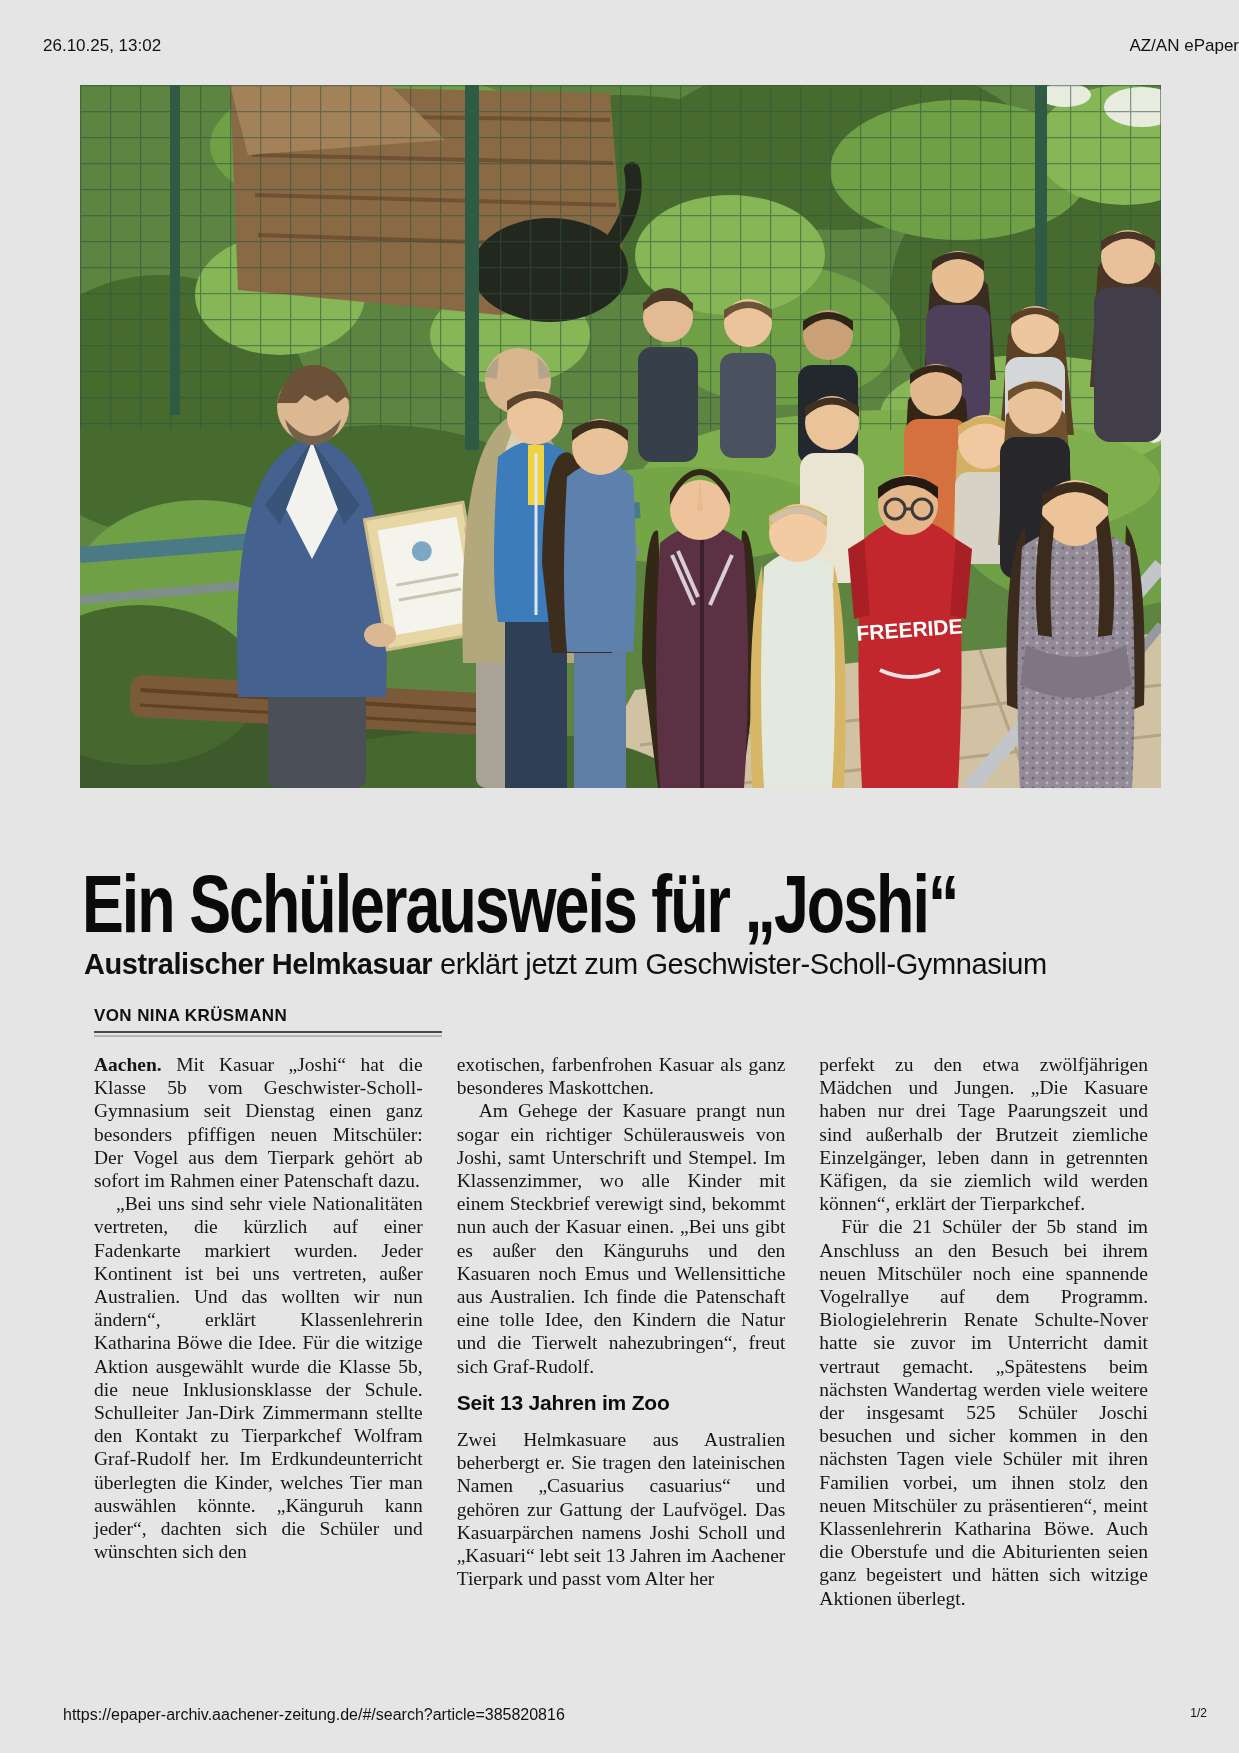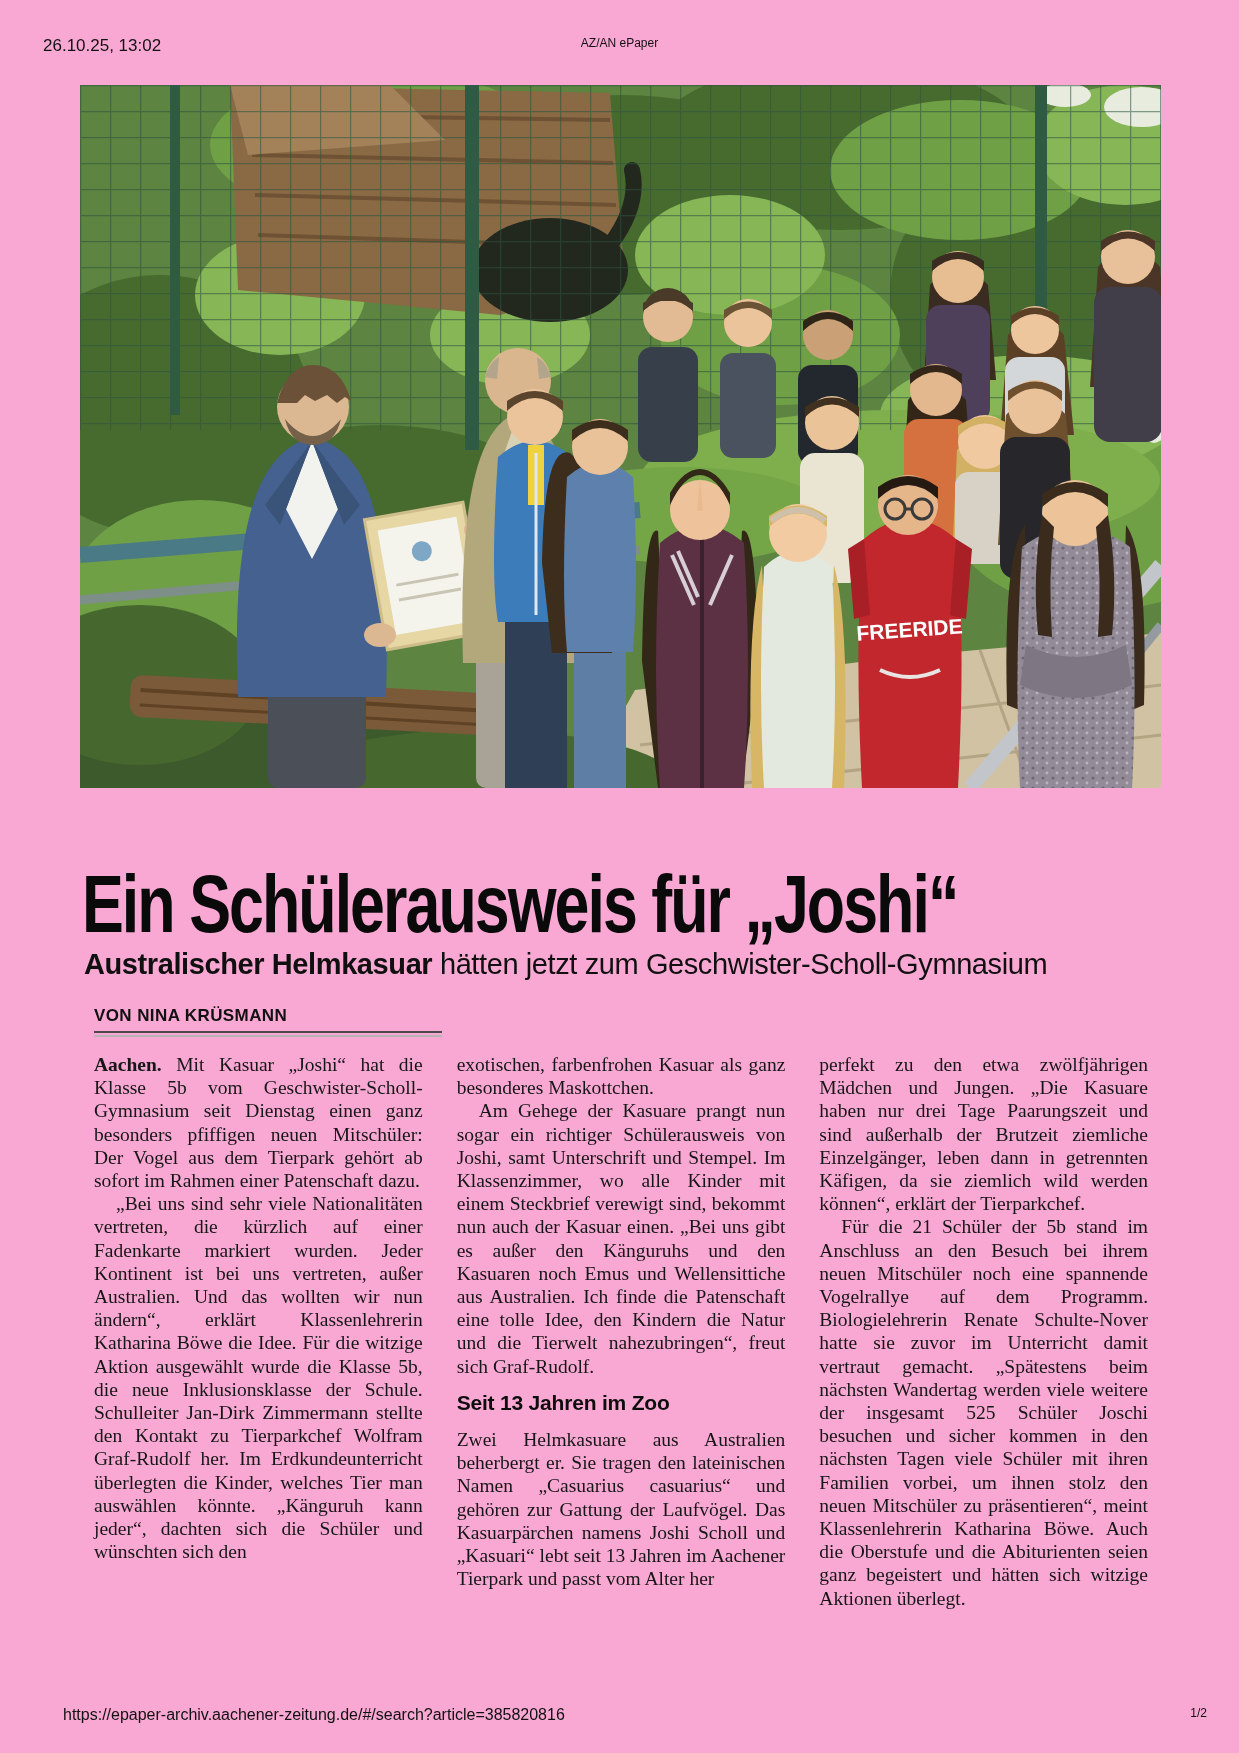--- a/index.html
+++ b/index.html
@@ -1,23 +1,23 @@
 <!DOCTYPE html>
 <html lang="de"><head>
 <meta charset="utf-8">
 <title>AZ/AN ePaper</title>
 <style>
   * { margin:0; padding:0; box-sizing:border-box; }
   html,body { background:#ffffff; }
   .page {
-    position:relative; width:1239px; height:1753px; background:#f9a8d4;
+    position:relative; width:1239px; height:1753px; background:#e5e5e5;
     font-family:"Liberation Sans", sans-serif; color:#000; overflow:hidden;
   }
   .hdr-date { position:absolute; left:43px; top:36px; font-size:17px; color:#111; }
-  .hdr-title { position:absolute; left:0; right:0; top:36px; text-align:center; font-size:12px; color:#111; }
+  .hdr-title { position:absolute; left:0; right:0; top:36px; text-align:right; font-size:17px; color:#111; }
 
   .photo {
     position:absolute; left:80px; top:85px; width:1081px; height:703px;
     overflow:hidden; background:#5d8440;
   }
   .photo svg { display:block; }
 
   .caption {
     position:absolute; left:84px; top:795px; width:1077px; height:56px;
     font-size:19px; font-weight:700; line-height:27px; color:#141414;
@@ -323,21 +323,21 @@
             <path d="M1028 430 q10 60 4 120 l-14 2 q4 -60 -2 -110 Z" fill="#3a2b1c"></path>
           </g>
       </g>
     </svg>
   </div>
 
 
   <h1 class="headline">Ein Schülerausweis für „Joshi“</h1>
 
   <div class="subheadline">
-    <span class="shb">Australischer Helmkasuar</span><span> hätten jetzt zum Geschwister-Scholl-Gymnasium</span>
+    <span class="shb">Australischer Helmkasuar</span><span> erklärt jetzt zum Geschwister-Scholl-Gymnasium</span>
   </div>
 
   <div class="byline">VON NINA KRÜSMANN</div>
   <div class="byline-rule"></div>
 
   <div class="columns">
     <div class="col">
       <p><span class="lead-loc">Aachen.</span><span> Mit Kasuar „Joshi“ hat die Klasse 5b vom Geschwister-Scholl-Gymnasium seit Dienstag einen ganz besonders pfiffigen neuen Mitschüler: Der Vogel aus dem Tierpark gehört ab sofort im Rahmen einer Patenschaft dazu.</span></p>
       <p class="ind">„Bei uns sind sehr viele Nationalitäten vertreten, die kürzlich auf einer Fadenkarte markiert wurden. Jeder Kontinent ist bei uns vertreten, außer Australien. Und das wollten wir nun ändern“, erklärt Klassenlehrerin Katharina Böwe die Idee. Für die witzige Aktion ausgewählt wurde die Klasse 5b, die neue Inklusionsklasse der Schule. Schulleiter Jan-Dirk Zimmermann stellte den Kontakt zu Tierparkchef Wolfram Graf-Rudolf her. Im Erdkundeunterricht überlegten die Kinder, welches Tier man auswählen könnte. „Känguruh kann jeder“, dachten sich die Schüler und wünschten sich den</p>
     </div>

